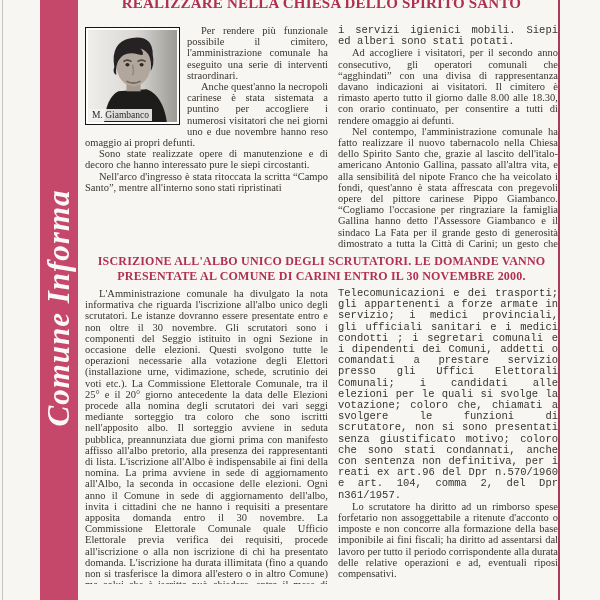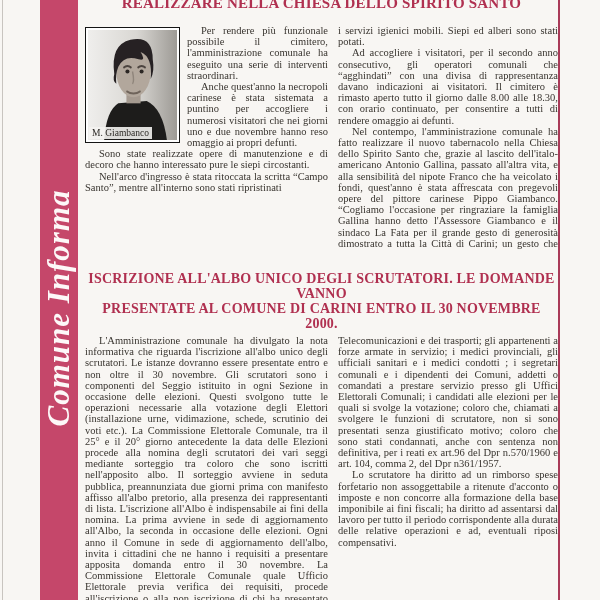--- a/index.html
+++ b/index.html
@@ -17,34 +17,34 @@
     white-space:nowrap;letter-spacing:1px;
     font-family:"Liberation Serif","DejaVu Serif",serif;
   }
   .right-rule{position:absolute;left:558px;top:0;width:2px;height:600px;background:#a93a58;}
   .content{position:absolute;left:85px;top:0;width:473px;}
   .headline{
     color:#b03050;font-weight:bold;text-align:center;
     font-size:15px;line-height:17px;letter-spacing:.2px;
   }
   .headline.h1{margin-top:-5px;}
-  .headline.h2{font-size:14px;line-height:15px;margin-top:22px;}
+  .headline.h2{font-size:12px;line-height:15px;margin-top:5px;}
   .cols{
     display:grid;grid-template-columns:243px 220px;column-gap:10px;
     margin-top:13px;
   }
   .cols1{height:224px;overflow:hidden;}
   .cols2{margin-top:4px;height:296px;overflow:hidden;}
   .col p{
     margin:0;text-align:justify;text-indent:14px;
     font-size:10.5px;line-height:11.2px;color:#38342f;
   }
-  .col p.noindent{text-indent:0;}
+  .col p.noindent{text-indent:0;font-family:Liberation Mono, monospace;}
   figure.photo{
-    float:left;margin:2px 7px 2px 0;width:95px;height:116px;
+    float:left;margin:2px 7px 2px 0;width:95px;height:98px;
     border:1.5px solid #141414;background:#fff;padding:2px;
     box-sizing:border-box;position:relative;
   }
   figure.photo svg{display:block;width:100%;height:100%;}
   .photo-caption{
     position:absolute;left:3px;bottom:3px;
     background:rgba(244,243,241,.9);color:#2b2824;
     font-size:9.5px;line-height:12px;padding:0 3px;white-space:nowrap;
   }
 </style>

